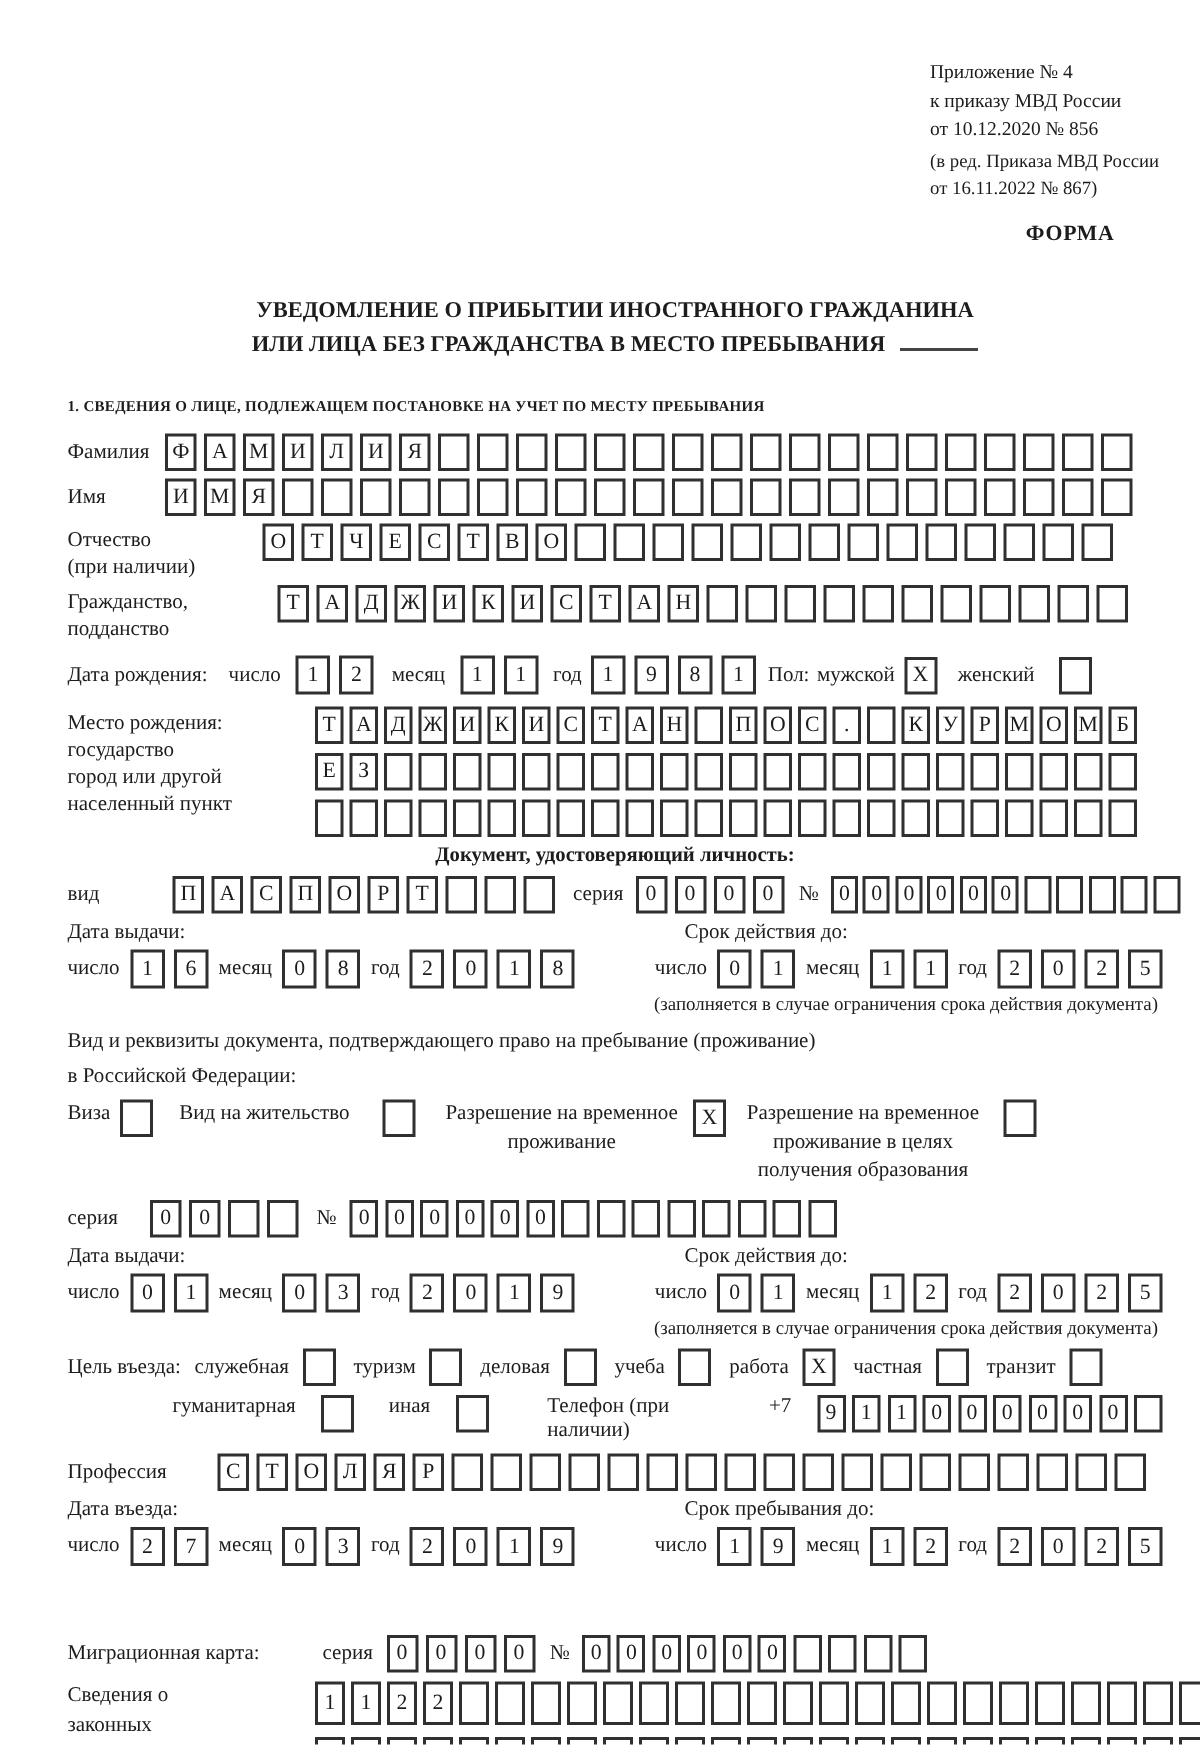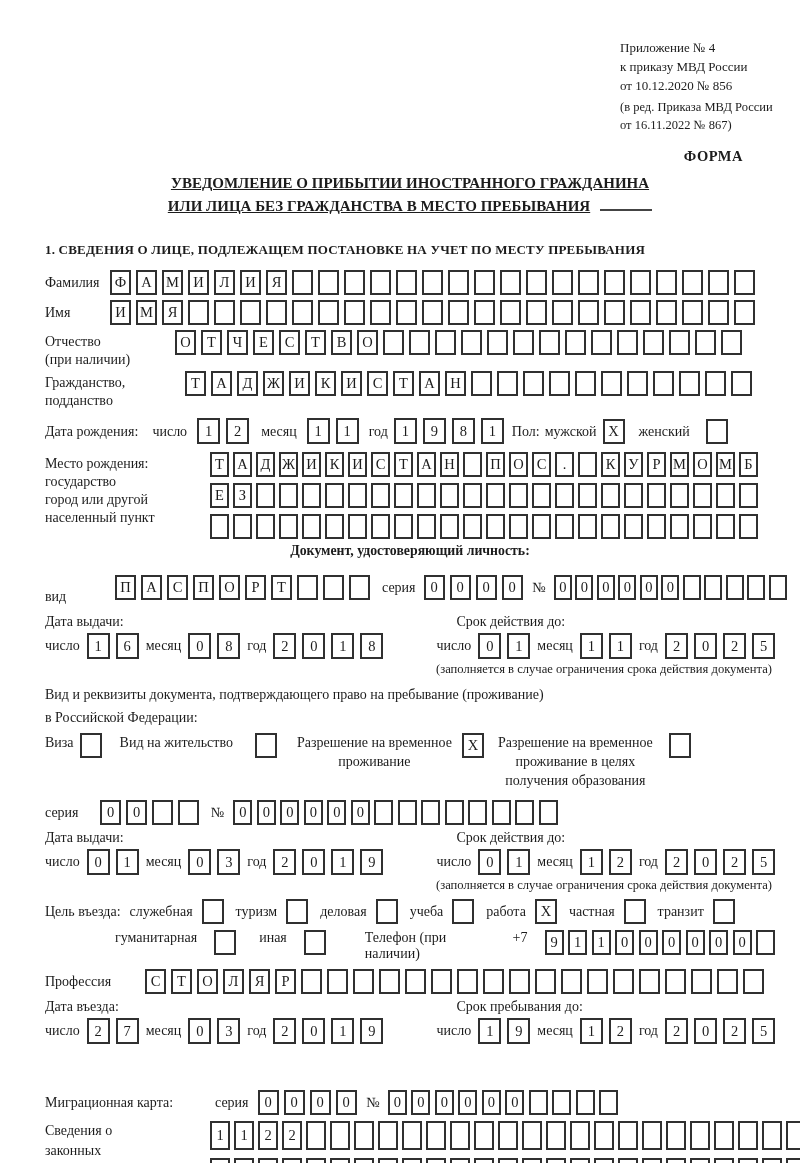--- a/index.html
+++ b/index.html
@@ -9,24 +9,24 @@
     font-family:"Liberation Serif","DejaVu Serif",serif;
     font-size:14px; color:#1c1c1c; position:relative;
   }
   .page { padding:38px 25px 0 45px; }
 
   
   .annex { margin-left:575px; width:200px; line-height:19px; font-size:13px; }
   .annex .small { font-size:12.5px; margin-top:3px; line-height:18px; display:block; }
   .forma { text-align:right; margin:14px 32px 0 0; font-weight:bold; font-size:14.5px; letter-spacing:.5px; }
 
-  .title { text-align:center; margin-top:7px; font-weight:bold; font-size:15px; line-height:23px;text-decoration:underline; }
+  .title { text-align:center; margin-top:31px; font-weight:bold; font-size:15px; line-height:23px; }
   .title .blank { display:inline-block; width:52px; border-bottom:2px solid #444; height:14px; margin-left:10px; }
 
-  .sec-heading { margin-top:24px; font-weight:bold; font-size:13px; letter-spacing:.2px; }
+  .sec-heading { margin-top:24px; font-weight:bold; font-size:10px; letter-spacing:.2px; }
 
   .form { margin-top:12px; }
   .row { display:flex; align-items:flex-start; margin-bottom:5px; }
   .lbl { line-height:25px; flex:0 0 auto; }
   .lbl2 { line-height:18px; padding-top:3px; }
 
   .cells { display:flex; gap:5px; flex:0 0 auto; }
   .cell {
     flex:0 0 auto; width:21px; height:25px; border:2px solid #303030;
     display:flex; align-items:center; justify-content:center;
@@ -323,21 +323,21 @@
             <span class="cell"></span>
             <span class="cell"></span>
             <span class="cell"></span>
           </div>
       </div>
     </div>
 
     <div class="center-bold">Документ, удостоверяющий личность:</div>
 
     <div class="row" style="align-items:center;">
-      <span class="lbl" style="width:70px;margin-top:19px;">вид</span>
+      <span class="lbl" style="width:70px;">вид</span>
       <div class="cells">
           <span class="cell">П</span>
           <span class="cell">А</span>
           <span class="cell">С</span>
           <span class="cell">П</span>
           <span class="cell">О</span>
           <span class="cell">Р</span>
           <span class="cell">Т</span>
           <span class="cell"></span>
           <span class="cell"></span>

